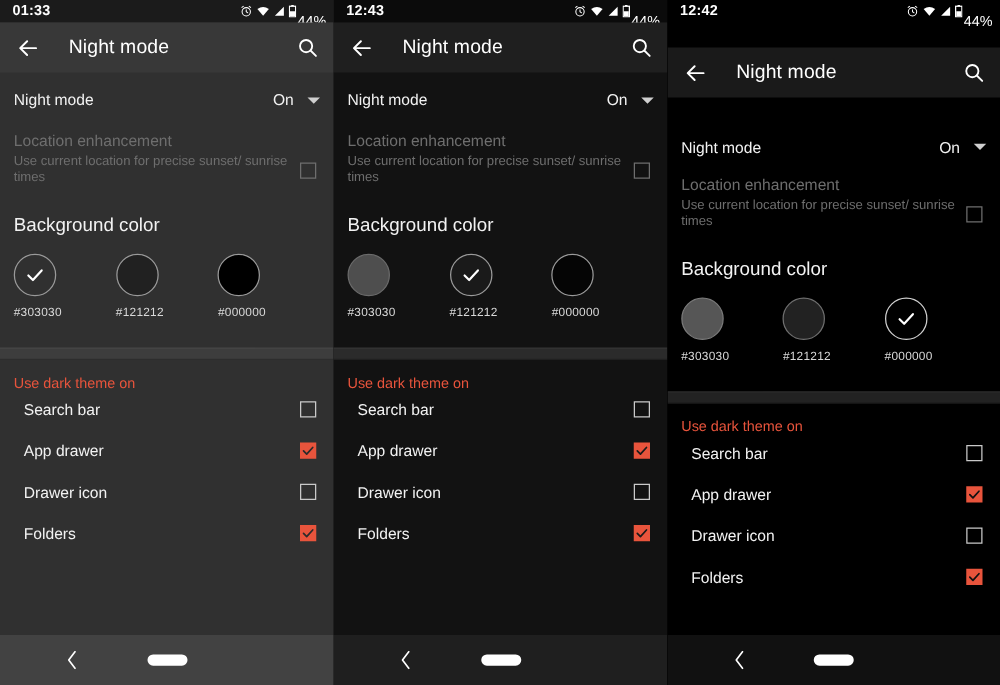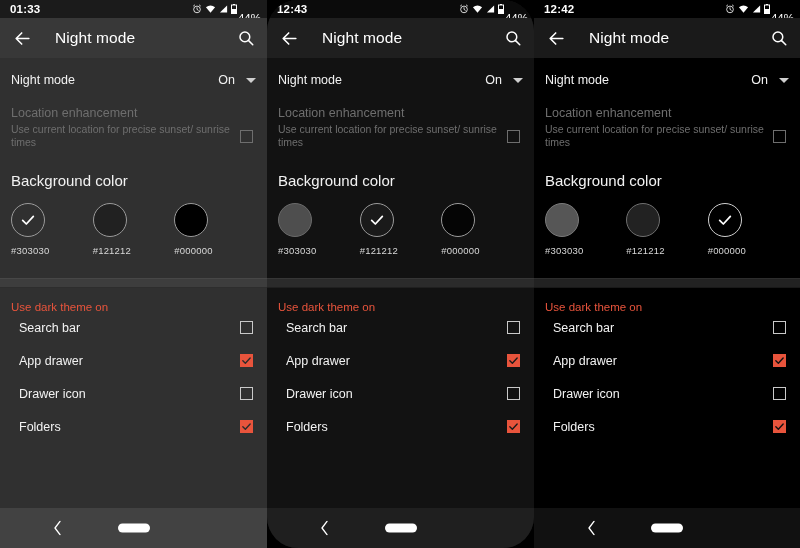--- a/index.html
+++ b/index.html
@@ -5,22 +5,22 @@
   * { box-sizing: border-box; margin: 0; padding: 0; }
   html, body {
     width: 800px; height: 548px;
     background: #000;
     font-family: "Liberation Sans", sans-serif;
     overflow: hidden;
   }
   .screens { display: flex; width: 800px; height: 548px; }
   .panel { position: relative; height: 548px; overflow: hidden; display: flex; flex-direction: column; }
   .panel.p1 { width: 267px; }
-  .panel.p2 { width: 267px; border-radius: 31px; }
-  .panel.p3 { width: 266px; }
+  .panel.p2 { width: 267px; }
+  .panel.p3 { width: 266px; gap: 20px; }
 
   
   .p1 { --bg: #303030; --appbar: #383838; --statusbar: #1b1b1b; --sep: #3d3d3d; --navbar: #424242; }
   .p2 { --bg: #121212; --appbar: #1f1f1f; --statusbar: #0b0b0b; --sep: #2b2b2b; --navbar: #1f1f1f; }
   .p3 { --bg: #000000; --appbar: #1a1a1a; --statusbar: #000000; --sep: #222222; --navbar: #111111; }
 
   .panel { background: var(--bg); }
 
   
   .statusbar {

